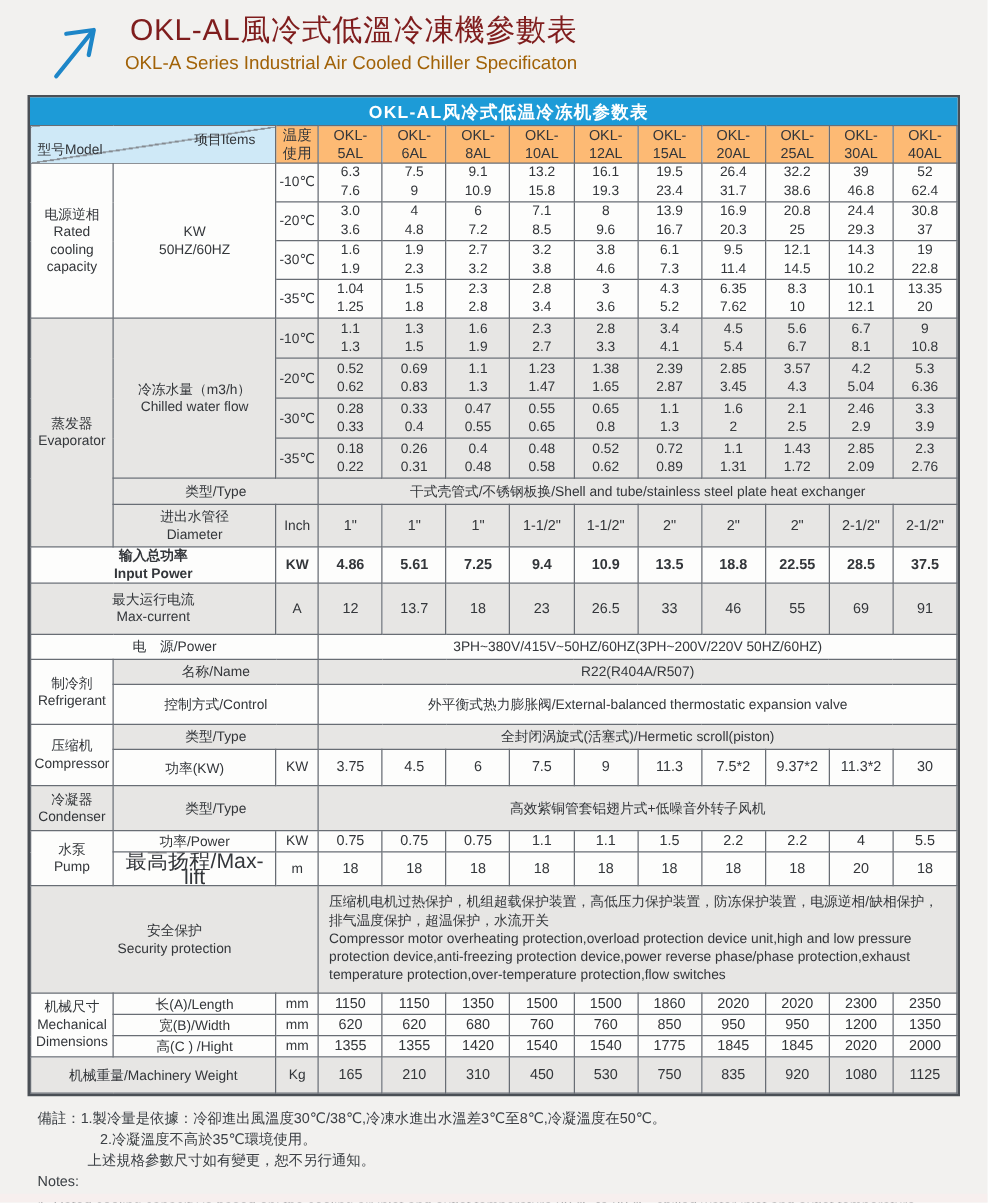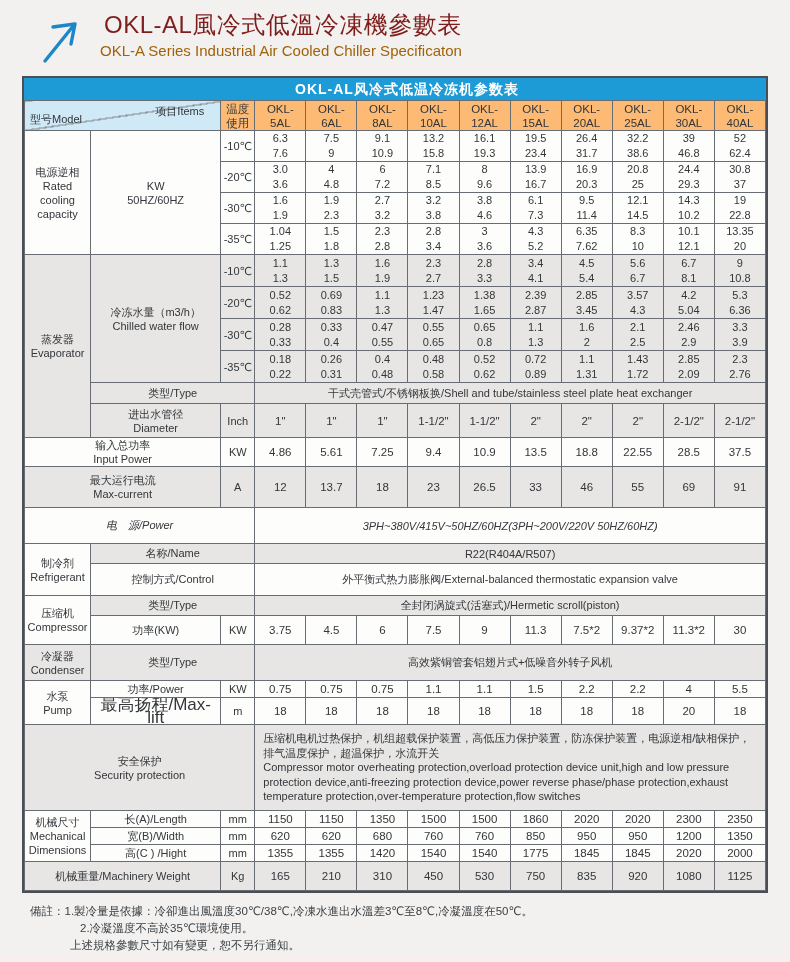--- a/index.html
+++ b/index.html
@@ -231,21 +231,21 @@
           <td class="g num1">1"</td>
           <td class="g num1">1"</td>
           <td class="g num1">1-1/2"</td>
           <td class="g num1">1-1/2"</td>
           <td class="g num1">2"</td>
           <td class="g num1">2"</td>
           <td class="g num1">2"</td>
           <td class="g num1">2-1/2"</td>
           <td class="g num1">2-1/2"</td>
         </tr>
-        <tr style="height: 28px;">
+        <tr style="height: 28px; font-weight: bold;">
           <td colspan="2" class="w lab">输入总功率
 Input Power</td>
           <td class="w">KW</td>
           <td class="w num1">4.86</td>
           <td class="w num1">5.61</td>
           <td class="w num1">7.25</td>
           <td class="w num1">9.4</td>
           <td class="w num1">10.9</td>
           <td class="w num1">13.5</td>
           <td class="w num1">18.8</td>
@@ -261,21 +261,21 @@
           <td class="g num1">13.7</td>
           <td class="g num1">18</td>
           <td class="g num1">23</td>
           <td class="g num1">26.5</td>
           <td class="g num1">33</td>
           <td class="g num1">46</td>
           <td class="g num1">55</td>
           <td class="g num1">69</td>
           <td class="g num1">91</td>
         </tr>
-        <tr style="height: 36px; font-style: italic;">
+        <tr style="height: 20px;">
           <td colspan="3" class="w">电　源/Power</td>
           <td colspan="10" class="w">3PH~380V/415V~50HZ/60HZ(3PH~200V/220V  50HZ/60HZ)</td>
         </tr>
         <tr style="height: 20px;">
           <td rowspan="2" class="w lab">制冷剂
 Refrigerant</td>
           <td colspan="2" class="g">名称/Name</td>
           <td colspan="10" class="g">R22(R404A/R507)</td>
         </tr>
         <tr style="height: 32px;">

